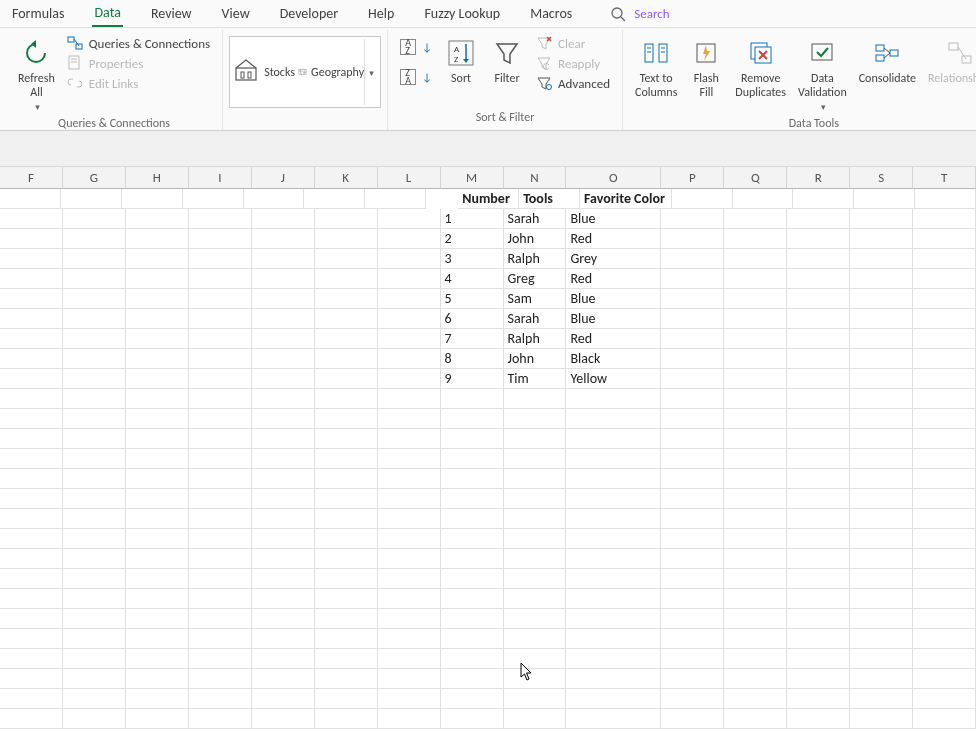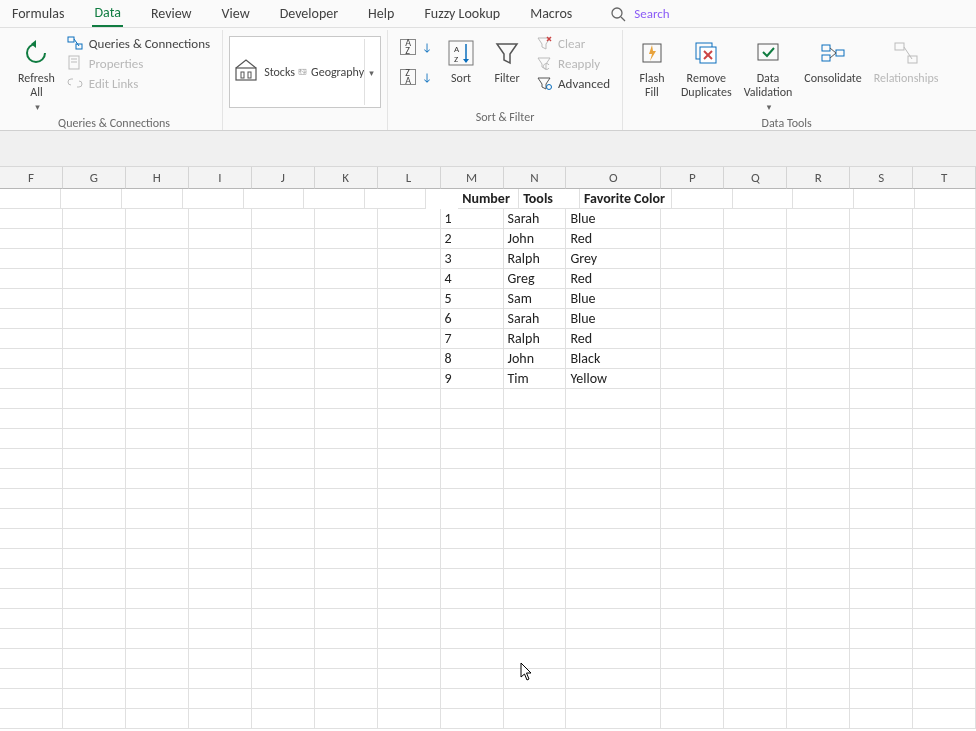--- a/index.html
+++ b/index.html
@@ -326,20 +326,34 @@
           </span>
           <span>Advanced</span>
         </div>
       </div>
     </div>
     <div class="ribbon-group-label">Sort &amp; Filter</div>
   </div>
 
   <div class="ribbon-group" style="border-right:none;">
     <div class="ribbon-group-body">
+      <div class="big-btn">
+        <div class="icon-slot">
+          <svg width="28" height="28" viewBox="0 0 28 28">
+            <rect x="3" y="5" width="8" height="18" fill="none" stroke="#0a6ebd"></rect>
+              <rect x="17" y="5" width="8" height="18" fill="none" stroke="#0a6ebd"></rect>
+            <line x1="5" y1="9" x2="9" y2="9" stroke="#0a6ebd"></line>
+              <line x1="5" y1="13" x2="9" y2="13" stroke="#0a6ebd"></line>
+            <line x1="19" y1="9" x2="23" y2="9" stroke="#0a6ebd"></line>
+              <line x1="19" y1="13" x2="23" y2="13" stroke="#0a6ebd"></line>
+          </svg>
+        </div>
+        <span style="white-space:pre;">Text to
+Columns</span>
+      </div>
       <div class="big-btn">
         <div class="icon-slot">
           <svg width="28" height="28" viewBox="0 0 28 28">
             <rect x="5" y="5" width="18" height="18" fill="none" stroke="#555"></rect>
             <path d="M14 6 L11 15 L14 15 L12 22 L18 12 L15 12 Z" fill="#e8a33d"></path>
           </svg>
         </div>
         <span style="white-space:pre;">Flash
 Fill</span>
       </div>

